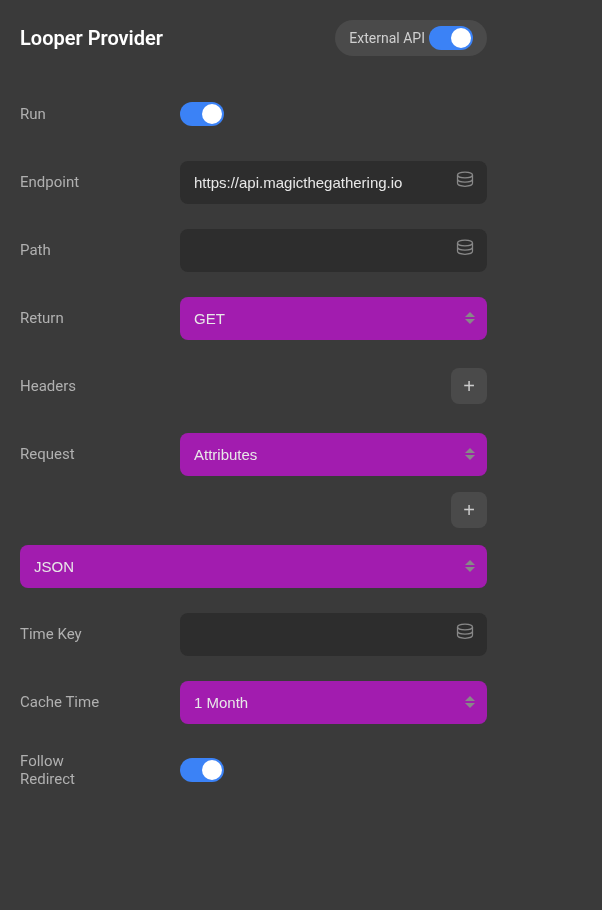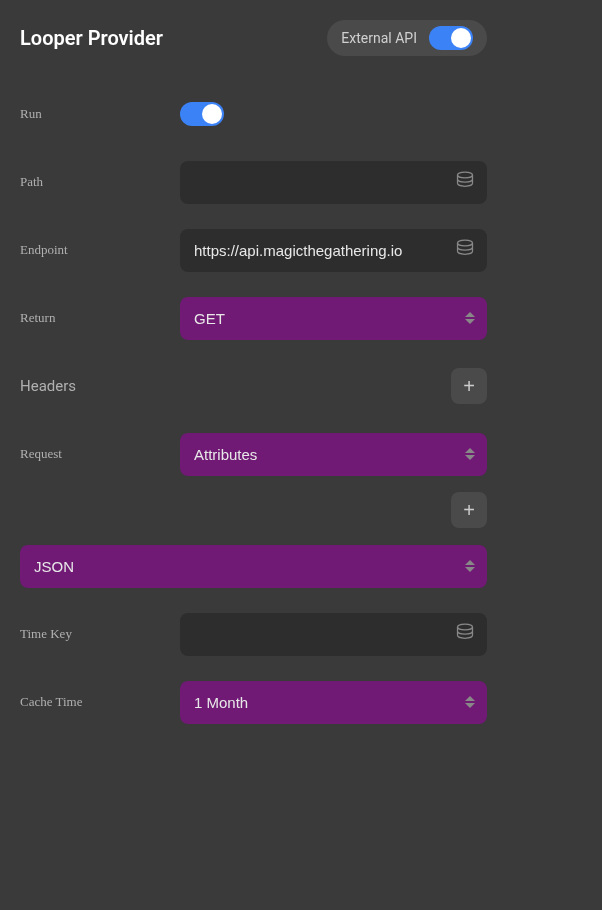--- a/index.html
+++ b/index.html
@@ -31,21 +31,21 @@
 
     .header-title {
       font-size: 20px;
       font-weight: 600;
       color: #ffffff;
     }
 
     .external-api-badge {
       display: flex;
       align-items: center;
-      gap: 12px;
+      gap: 4px;
       background-color: #4a4a4a;
       border-radius: 20px;
       padding: 6px 14px;
       font-size: 14px;
       color: #d0d0d0;
     }
 
     
     .toggle {
       width: 44px;
@@ -78,24 +78,23 @@
     .form-row {
       display: flex;
       align-items: center;
       margin-bottom: 8px;
       min-height: 60px;
     }
 
     .form-label {
       width: 160px;
       flex-shrink: 0;
-      font-size: 13px;
+      font-size: 15px;
       color: #b0b0b0;
       padding-right: 12px;
-      font-family: Liberation Serif, serif;
     }
 
     .form-control {
       flex: 1;
     }
 
     .input-wrapper {
       position: relative;
       width: 100%;
     }
@@ -121,21 +120,21 @@
     }
 
     
     .select-wrapper {
       position: relative;
       width: 100%;
     }
 
     .select-wrapper select {
       width: 100%;
-      background-color: #701a75;
+      background-color: #a21caf;
       border: none;
       border-radius: 8px;
       padding: 13px 44px 13px 14px;
       font-size: 15px;
       color: #e8e8e8;
       outline: none;
       appearance: none;
       -webkit-appearance: none;
       cursor: pointer;
     }
@@ -238,40 +237,40 @@
   <div class="form-row">
     <div class="form-label">Run</div>
     <div class="form-control">
       <div class="toggle on">
         <div class="toggle-knob"></div>
       </div>
     </div>
   </div>
 
   <div class="form-row">
-    <div class="form-label">Path</div>
+    <div class="form-label">Endpoint</div>
     <div class="form-control">
       <div class="input-wrapper">
-        <input type="text" style="">
+        <input type="text" value="https://api.magicthegathering.io" style="">
         <span class="db-icon">
           <svg class="db-icon-svg" viewBox="0 0 24 24" fill="none">
             <ellipse cx="12" cy="6" rx="9" ry="3.5" stroke="#888" stroke-width="1.5"></ellipse>
             <path d="M3 6v5c0 1.93 4.03 3.5 9 3.5s9-1.57 9-3.5V6" stroke="#888" stroke-width="1.5"></path>
             <path d="M3 11v5c0 1.93 4.03 3.5 9 3.5s9-1.57 9-3.5v-5" stroke="#888" stroke-width="1.5"></path>
           </svg>
         </span>
       </div>
     </div>
   </div>
 
   <div class="form-row">
-    <div class="form-label">Endpoint</div>
+    <div class="form-label">Path</div>
     <div class="form-control">
       <div class="input-wrapper">
-        <input type="text" value="https://api.magicthegathering.io" style="">
+        <input type="text" style="">
         <span class="db-icon">
           <svg class="db-icon-svg" viewBox="0 0 24 24" fill="none">
             <ellipse cx="12" cy="6" rx="9" ry="3.5" stroke="#888" stroke-width="1.5"></ellipse>
             <path d="M3 6v5c0 1.93 4.03 3.5 9 3.5s9-1.57 9-3.5V6" stroke="#888" stroke-width="1.5"></path>
             <path d="M3 11v5c0 1.93 4.03 3.5 9 3.5s9-1.57 9-3.5v-5" stroke="#888" stroke-width="1.5"></path>
           </svg>
         </span>
       </div>
     </div>
   </div>
@@ -369,14 +368,25 @@
           <option selected="">1 Month</option>
         </select>
         <div class="chevron-icon">
           <div class="chevron-up"></div>
           <div class="chevron-down"></div>
         </div>
       </div>
     </div>
   </div>
 
+  <div class="form-row">
+    <div class="form-label">
+      <span>Follow</span><br>
+      <span>Redirect</span>
+    </div>
+    <div class="form-control">
+      <div class="toggle on">
+        <div class="toggle-knob"></div>
+      </div>
+    </div>
+  </div>
 
 </div>
 
 </body></html>

